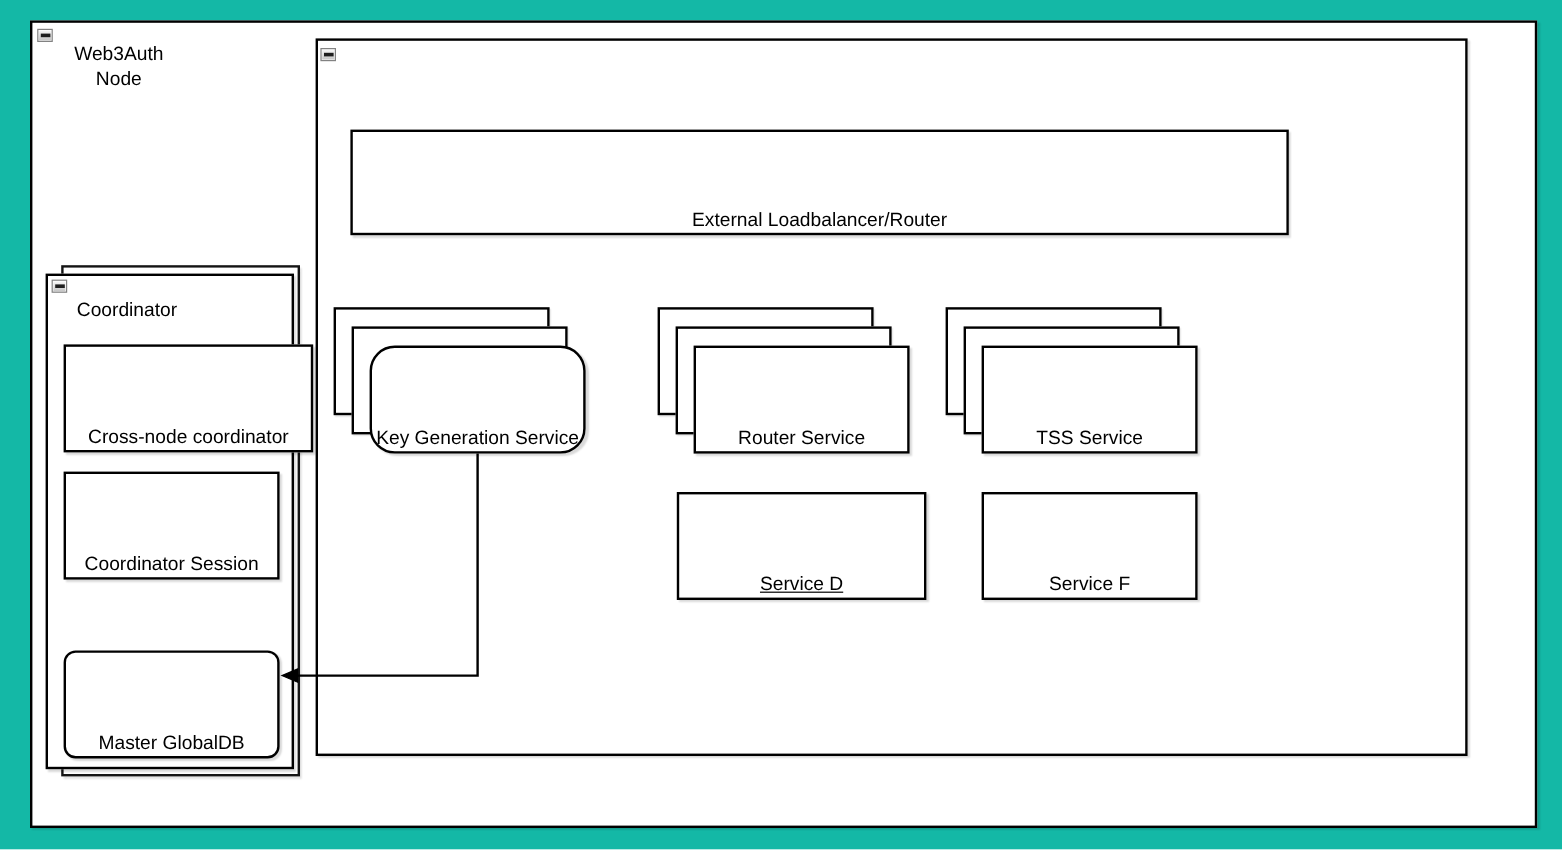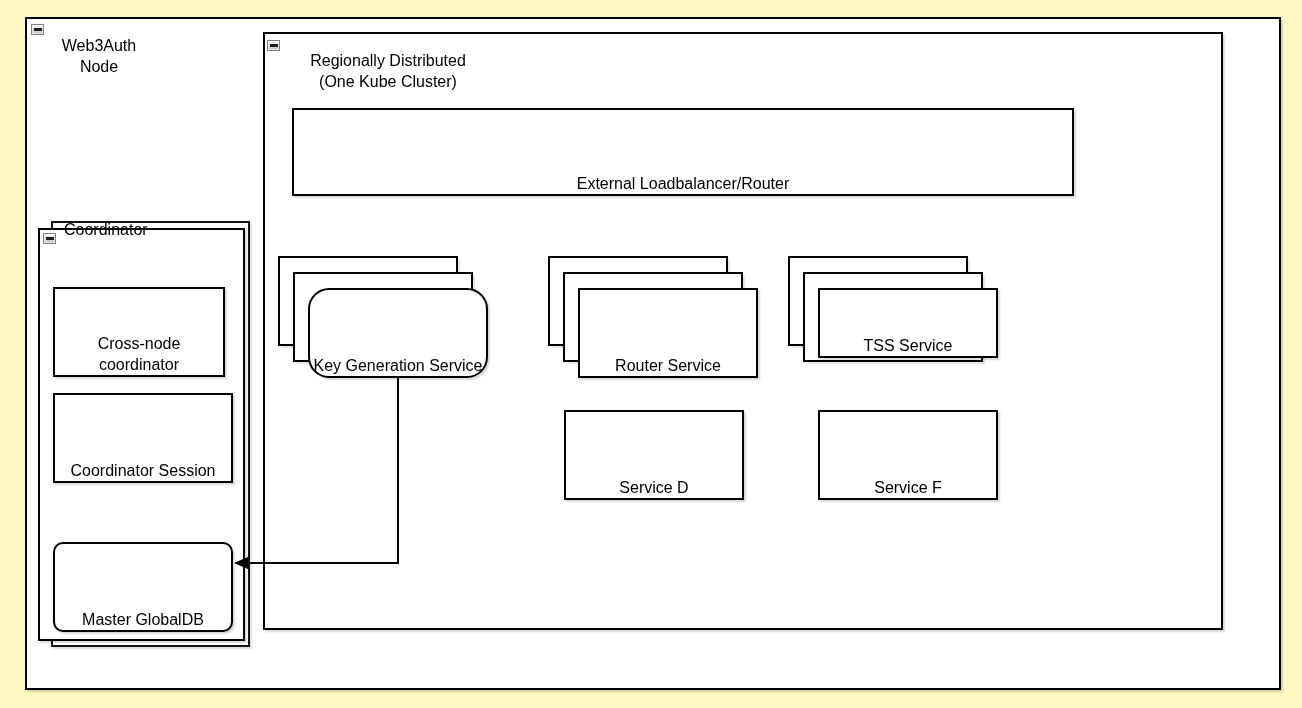--- a/index.html
+++ b/index.html
@@ -1,17 +1,17 @@
 <!DOCTYPE html>
 <html><head>
 <meta charset="utf-8">
 <style>
   html,body{margin:0;padding:0;background:#ffffff;}
   body{font-family:"Liberation Sans", sans-serif; font-size:16px; color:#000;}
-  #canvas{position:relative;width:1302px;height:708px;background:#fef9c3;overflow:hidden;}
+  #canvas{position:relative;width:1302px;height:708px;background:#14b8a6;overflow:hidden;}
 
   .shape{
     position:absolute; background:#fff; border:2.5px solid #000; box-sizing:border-box;
     display:flex; align-items:flex-end; justify-content:center; text-align:center;
     line-height:21px; box-shadow:2px 2px 1.5px rgba(0,0,0,0.15); padding:0 2px;
   }
   .groupbox{
     position:absolute; background:#fff; border:2.5px solid #000; box-sizing:border-box;
     box-shadow:2px 2px 1.5px rgba(0,0,0,0.15);
   }
@@ -42,62 +42,58 @@
   <div class="groupbox" style="left:25px; top:17px; width:1256px; height:673px;"></div>
   <div class="collapse" style="left:31px; top:24px;"></div>
   <div class="floating-label" style="left:39px; top:35px; width:120px;">
     <div>Web3Auth</div>
     <div>Node</div>
   </div>
 
   <div class="backsheet" style="left:51px; top:221px; width:199px; height:426px;"></div>
   <div class="groupbox" style="left:38px; top:228px; width:207px; height:413px;"></div>
   <div class="collapse" style="left:43px; top:233px;"></div>
-  <div class="left-label" style="left:64px; top:219px;">Coordinator</div>
+  <div class="left-label" style="left:64px; top:248px;">Coordinator</div>
 
-  <div class="shape" style="left:53px; top:287px; width:172px; height:90px;">
+  <div class="shape" style="left:53px; top:287px; width:208px; height:90px;">
     <span>Cross-node coordinator</span>
   </div>
   <div class="shape" style="left:53px; top:393px; width:180px; height:90px;">
     <span>Coordinator Session</span>
   </div>
   <div class="shape" style="left:53px; top:542px; width:180px; height:90px;border-radius:10px;">
     <span>Master GlobalDB</span>
   </div>
 
   <div class="groupbox" style="left:263px; top:32px; width:960px; height:598px; border-width:2px;"></div>
   <div class="collapse" style="left:267px; top:40px;"></div>
-  <div class="floating-label" style="left:293px; top:50px; width:190px;">
-    <div>Regionally Distributed</div>
-    <div>(One Kube Cluster)</div>
-  </div>
 
   <div class="shape" style="left:292px; top:108px; width:782px; height:88px;">
     <span>External Loadbalancer/Router</span>
   </div>
 
   <div class="shape stack-layer" style="left:278px; top:256px; width:180px; height:90px;"></div>
   <div class="shape stack-layer" style="left:293px; top:272px; width:180px; height:90px;"></div>
   <div class="shape stack-front" style="left:308px; top:288px; width:180px; height:90px;border-radius:21px;">
     <span>Key Generation Service</span>
   </div>
 
   <div class="shape stack-layer" style="left:548px; top:256px; width:180px; height:90px;"></div>
   <div class="shape stack-layer" style="left:563px; top:272px; width:180px; height:90px;"></div>
   <div class="shape stack-front" style="left:578px; top:288px; width:180px; height:90px;">
     <span>Router Service</span>
   </div>
 
   <div class="shape stack-layer" style="left:788px; top:256px; width:180px; height:90px;"></div>
   <div class="shape stack-layer" style="left:803px; top:272px; width:180px; height:90px;"></div>
-  <div class="shape stack-front" style="left:818px; top:288px; width:180px; height:70px;">
+  <div class="shape stack-front" style="left:818px; top:288px; width:180px; height:90px;">
     <span>TSS Service</span>
   </div>
 
-  <div class="shape" style="left:564px; top:410px; width:180px; height:90px;">
+  <div class="shape" style="left:564px; top:410px; width:208px; height:90px;text-decoration:underline;">
     <span>Service D</span>
   </div>
   <div class="shape" style="left:818px; top:410px; width:180px; height:90px;">
     <span>Service F</span>
   </div>
 
   <svg class="connector-layer" width="1302" height="708" viewBox="0 0 1302 708">
     <path d="M 398 378 L 398 563 L 247 563" fill="none" stroke="#000000" stroke-width="2"></path>
     <polygon points="235,563 248,557.5 248,568.5" fill="#000000" stroke="#000000"></polygon>
   </svg>

